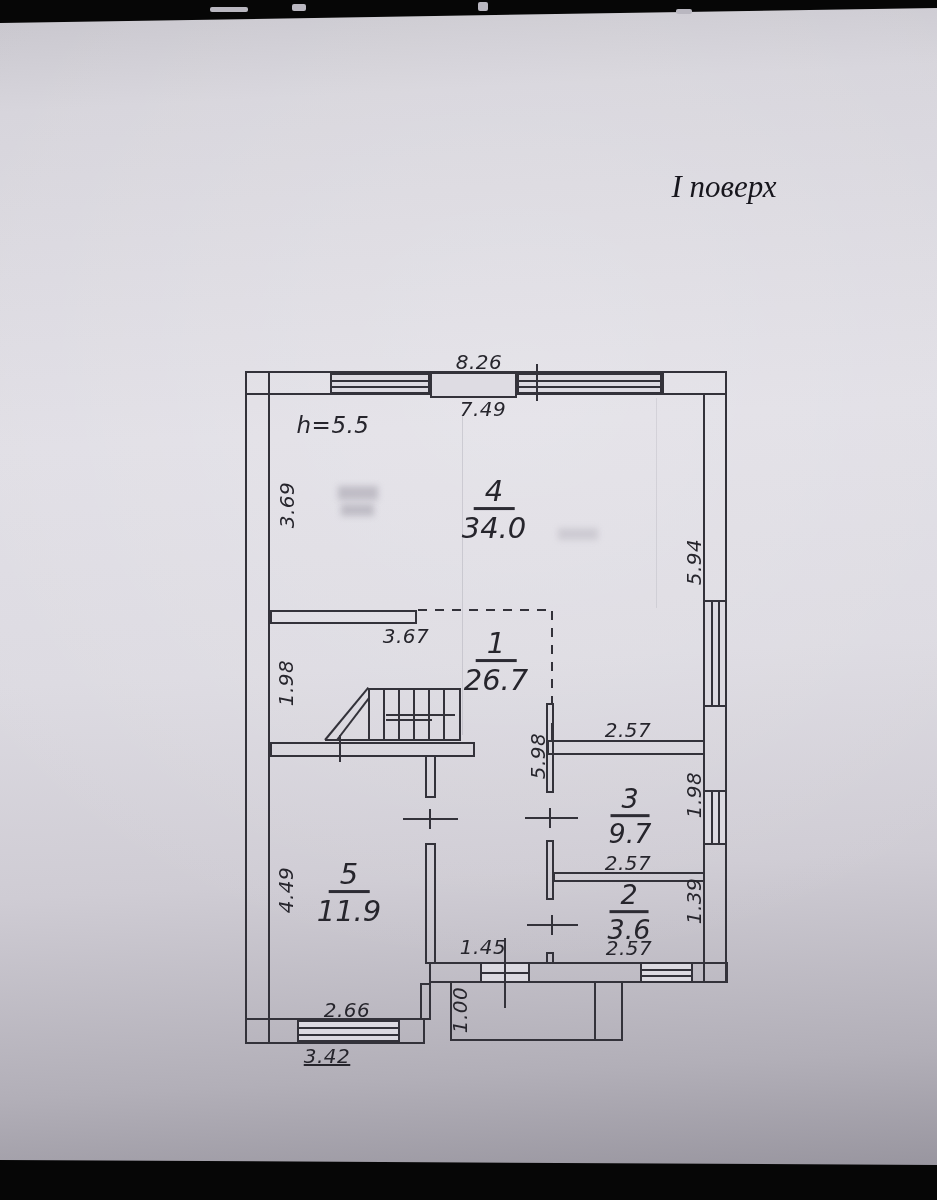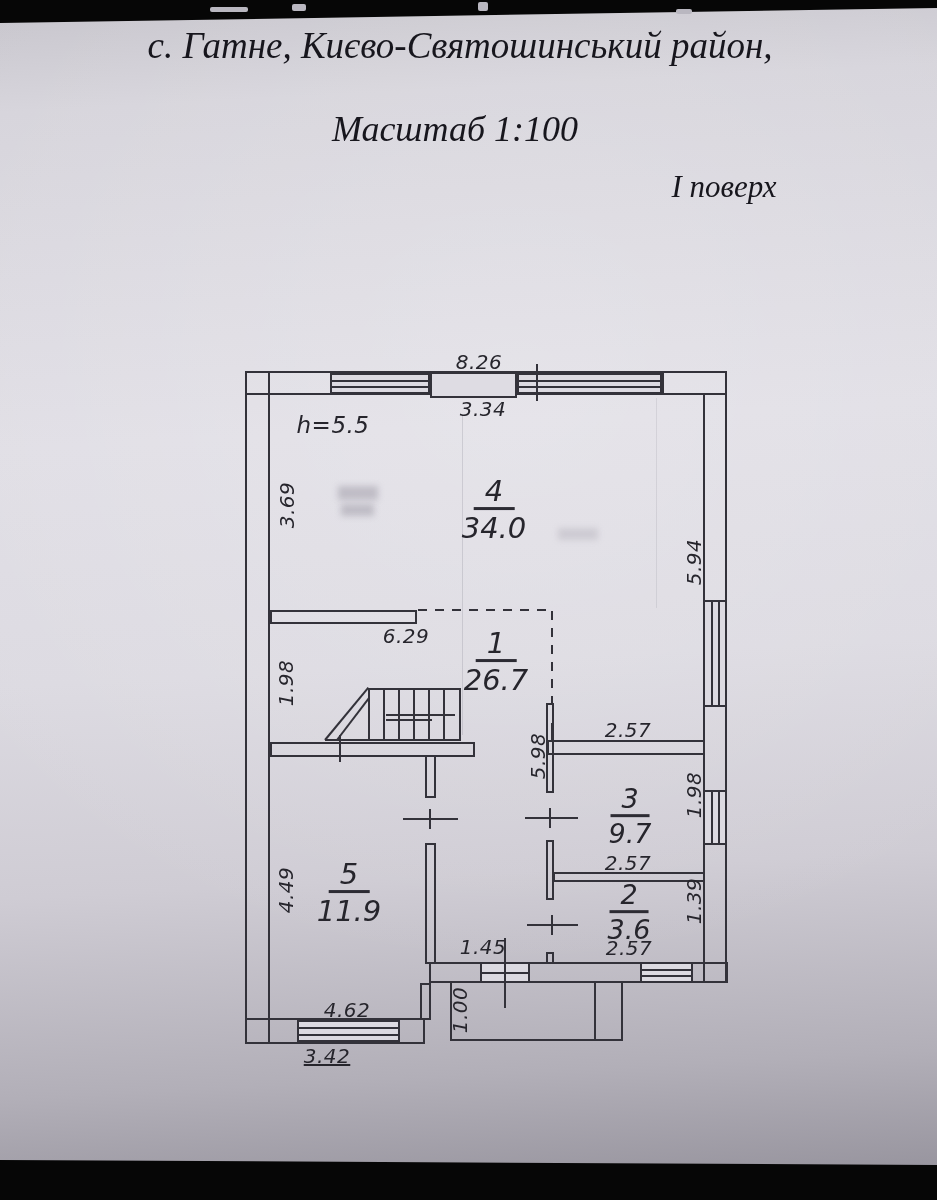--- a/index.html
+++ b/index.html
@@ -43,22 +43,20 @@
   }
   .ghost{position:absolute;background:rgba(148,145,157,.45);filter:blur(3px);}
   .crease{position:absolute;width:1px;background:rgba(120,117,130,.22);}
   .speck{position:absolute;background:#b9b7c0;border-radius:2px;}
 </style>
 </head>
 <body>
 
 <div class="paper">
 
-  <div class="title" style="left:460px;top:24px;font-size:37px;">с. Гатне, Києво-Святошинський район,</div>
-  <div class="title" style="left:455px;top:108px;font-size:36px;">Масштаб 1:100</div>
   <div class="title" style="left:724px;top:169px;font-size:31px;">І поверх</div>
 
   <div class="ghost" style="left:338px;top:486px;width:40px;height:14px;"></div>
   <div class="ghost" style="left:341px;top:504px;width:33px;height:12px;"></div>
   <div class="ghost" style="left:558px;top:528px;width:40px;height:12px;opacity:.6;"></div>
   <div class="crease" style="left:462px;top:415px;height:320px;"></div>
   <div class="crease" style="left:656px;top:398px;height:210px;opacity:.7;"></div>
 
   <div class="hw" style="left:245px;top:371px;width:482px;height:24px;"></div>
   <div class="hw" style="left:245px;top:371px;width:25px;height:673px;"></div>
@@ -136,36 +134,36 @@
   <div class="ln" style="left:549px;top:808px;width:2px;height:20px;"></div>
   <div class="ln" style="left:527px;top:924px;width:51px;height:2px;"></div>
   <div class="ln" style="left:551px;top:915px;width:2px;height:20px;"></div>
 
   <div class="ln" style="left:536px;top:364px;width:2px;height:37px;"></div>
   <div class="ln" style="left:504px;top:938px;width:2px;height:70px;"></div>
   <div class="ln" style="left:339px;top:735px;width:2px;height:27px;"></div>
   <div class="ln" style="left:551px;top:723px;width:2px;height:17px;"></div>
 
   <div class="dim" style="left:479px;top:362px;">8.26</div>
-  <div class="dim" style="left:483px;top:409px;">3.34</div>
+  <div class="dim" style="left:483px;top:409px;">7.49</div>
   <div class="dim" style="left:333px;top:425px;font-size:23px;">h=5.5</div>
   <div class="dim rot" style="left:287px;top:505px;">3.69</div>
   <div class="dim rot" style="left:694px;top:562px;">5.94</div>
-  <div class="dim" style="left:406px;top:636px;">6.29</div>
+  <div class="dim" style="left:406px;top:636px;">3.67</div>
   <div class="dim rot" style="left:286px;top:683px;">1.98</div>
   <div class="dim rot" style="left:538px;top:756px;">5.98</div>
   <div class="dim" style="left:628px;top:730px;">2.57</div>
   <div class="dim rot" style="left:694px;top:795px;">1.98</div>
   <div class="dim" style="left:628px;top:863px;">2.57</div>
   <div class="dim rot" style="left:694px;top:901px;">1.39</div>
   <div class="dim" style="left:629px;top:948px;">2.57</div>
   <div class="dim" style="left:483px;top:947px;">1.45</div>
   <div class="dim rot" style="left:460px;top:1010px;">1.00</div>
   <div class="dim rot" style="left:286px;top:890px;">4.49</div>
-  <div class="dim" style="left:347px;top:1010px;">4.62</div>
+  <div class="dim" style="left:347px;top:1010px;">2.66</div>
   <div class="dim" style="left:327px;top:1056px;text-decoration:underline;">3.42</div>
 
   <div class="room" style="left:494px;top:510px;">
     <div class="n">4</div>
     <div class="a">34.0</div>
   </div>
   <div class="room" style="left:496px;top:662px;">
     <div class="n">1</div>
     <div class="a">26.7</div>
   </div>

